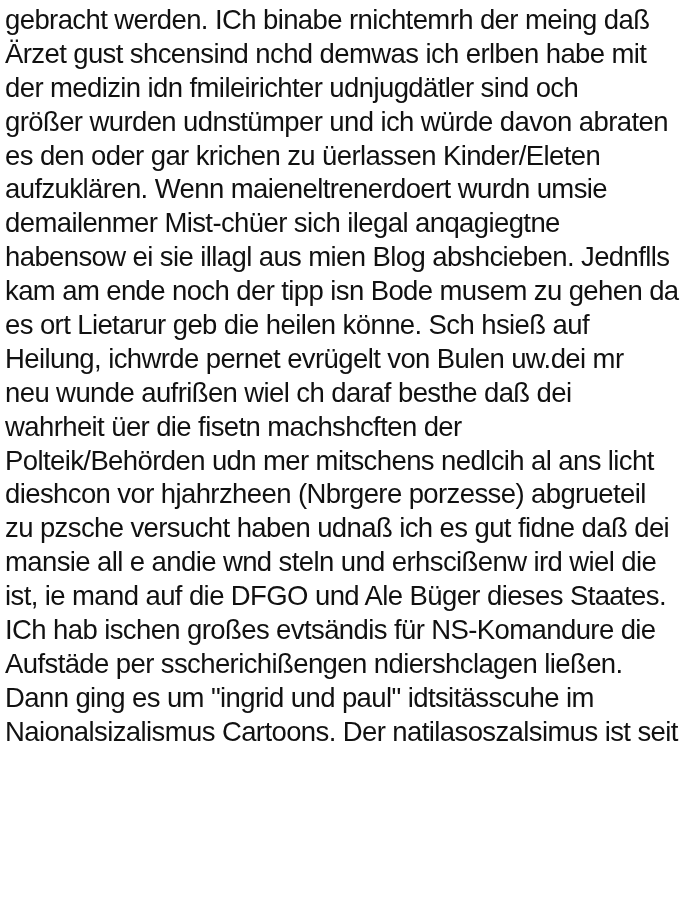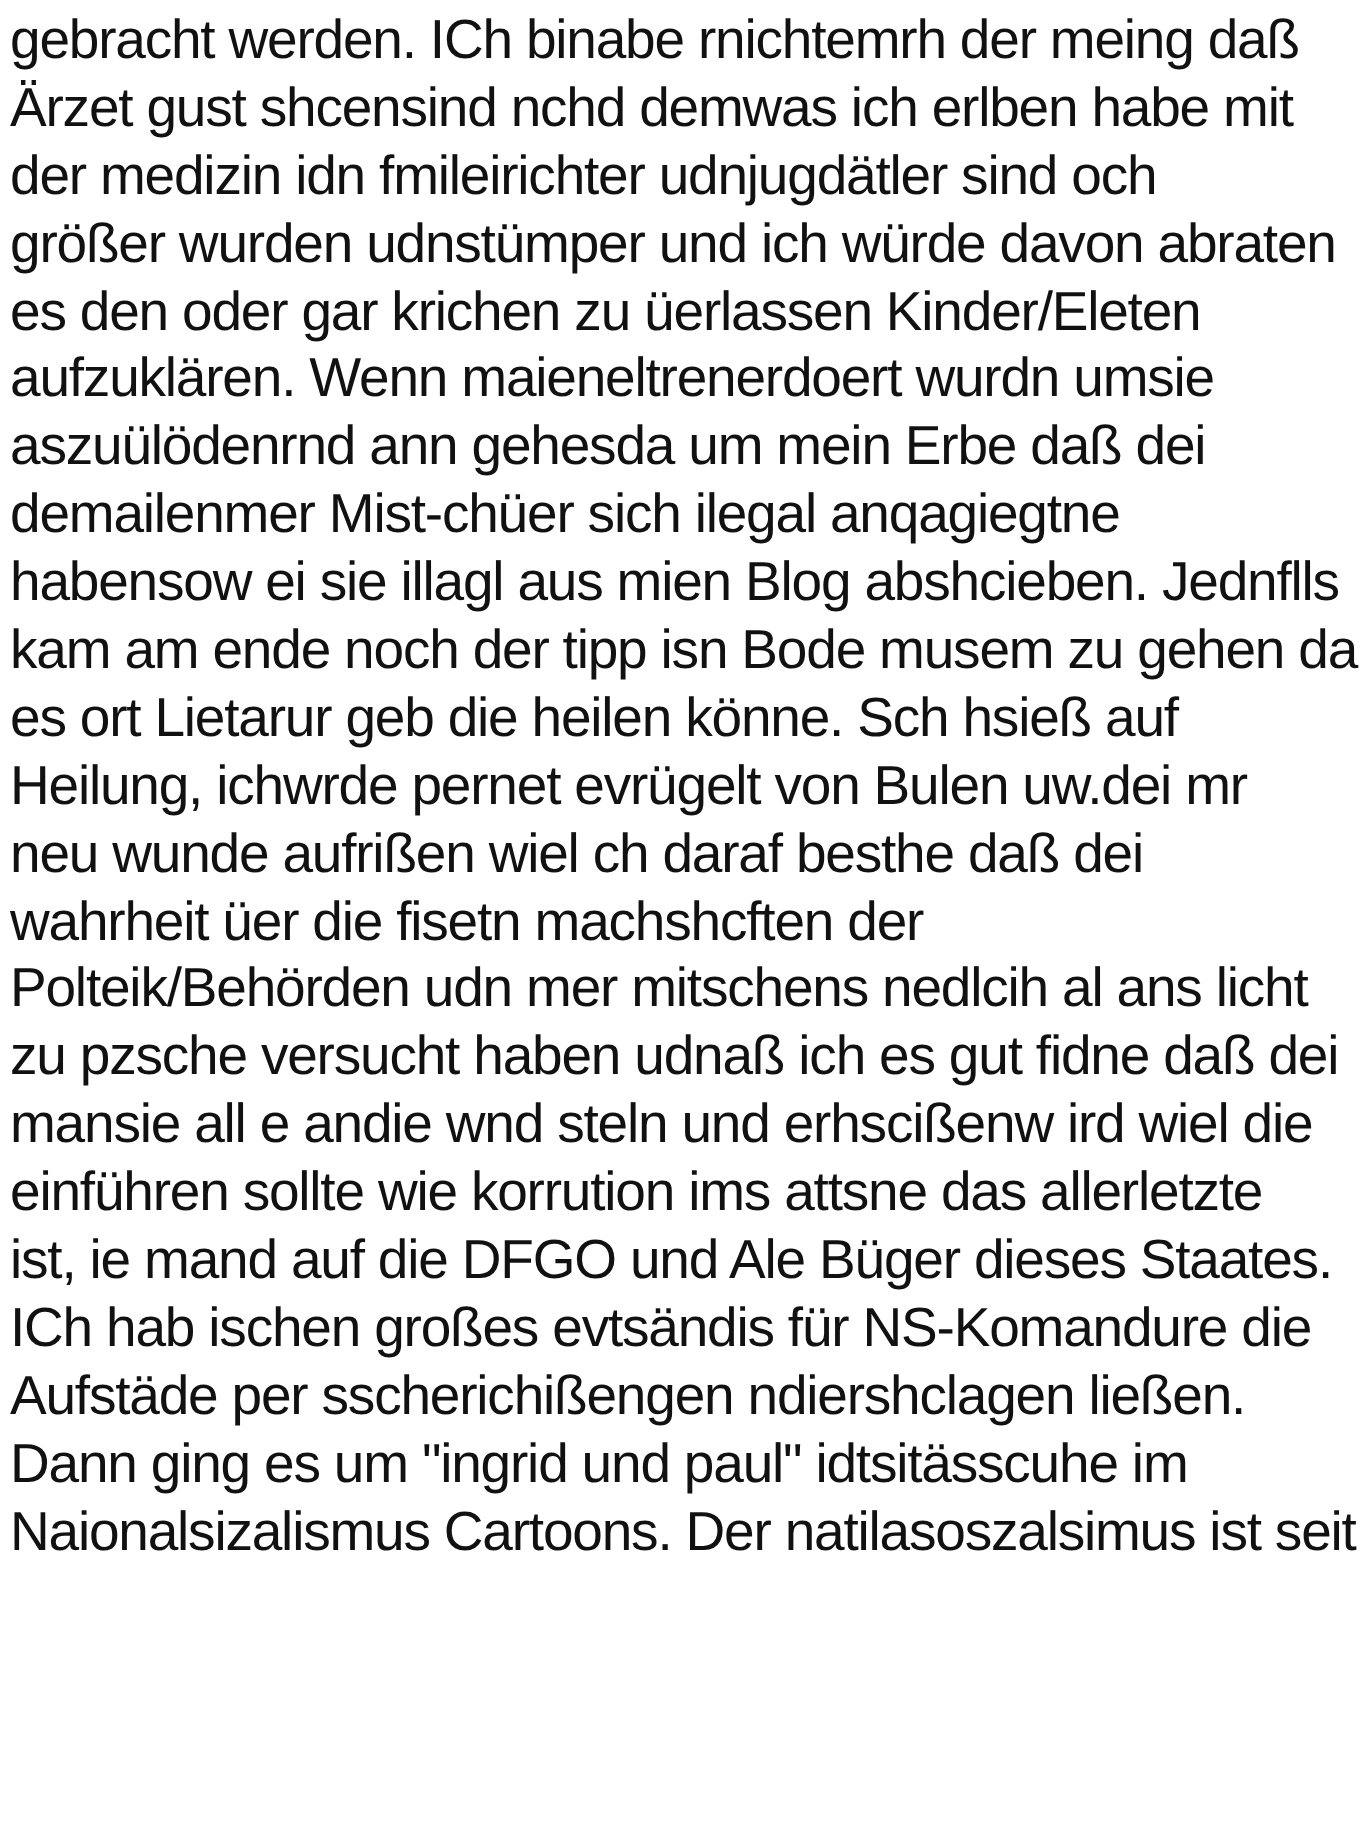--- a/index.html
+++ b/index.html
@@ -38,31 +38,30 @@
 <body>
 
 <div class="page">
   <div class="text-block">
       <div class="text-line">gebracht werden. ICh binabe rnichtemrh der meing daß</div>
       <div class="text-line">Ärzet gust shcensind nchd demwas ich erlben habe mit</div>
       <div class="text-line">der medizin idn fmileirichter udnjugdätler sind och</div>
       <div class="text-line">größer wurden udnstümper und ich würde davon abraten</div>
       <div class="text-line">es den oder gar krichen zu üerlassen Kinder/Eleten</div>
       <div class="text-line">aufzuklären. Wenn maieneltrenerdoert wurdn umsie</div>
-      <div class="text-line">aszuülödenrnd ann gehesda um mein Erbe daß dei</div>
       <div class="text-line">demailenmer Mist-chüer sich ilegal anqagiegtne</div>
       <div class="text-line">habensow ei sie illagl aus mien Blog abshcieben. Jednflls</div>
       <div class="text-line">kam am ende noch der tipp isn Bode musem zu gehen da</div>
       <div class="text-line">es ort Lietarur geb die heilen könne. Sch hsieß auf</div>
       <div class="text-line">Heilung, ichwrde pernet evrügelt von Bulen uw.dei mr</div>
       <div class="text-line">neu wunde aufrißen wiel ch daraf besthe daß dei</div>
       <div class="text-line">wahrheit üer die fisetn machshcften der</div>
       <div class="text-line">Polteik/Behörden udn mer mitschens nedlcih al ans licht</div>
+      <div class="text-line">dieshcon vor hjahrzheen (Nbrgere porzesse) abgrueteil</div>
       <div class="text-line">zu pzsche versucht haben udnaß ich es gut fidne daß dei</div>
       <div class="text-line">mansie all e andie wnd steln und erhscißenw ird wiel die</div>
-      <div class="text-line">einführen sollte wie korrution ims attsne das allerletzte</div>
       <div class="text-line">ist, ie mand auf die DFGO und Ale Büger dieses Staates.</div>
       <div class="text-line">ICh hab ischen großes evtsändis für NS-Komandure die</div>
       <div class="text-line">Aufstäde per sscherichißengen ndiershclagen ließen.</div>
       <div class="text-line">Dann ging es um "ingrid und paul" idtsitässcuhe im</div>
       <div class="text-line">Naionalsizalismus Cartoons. Der natilasoszalsimus ist seit</div>
     </div>
 </div>
 
 </body></html>

